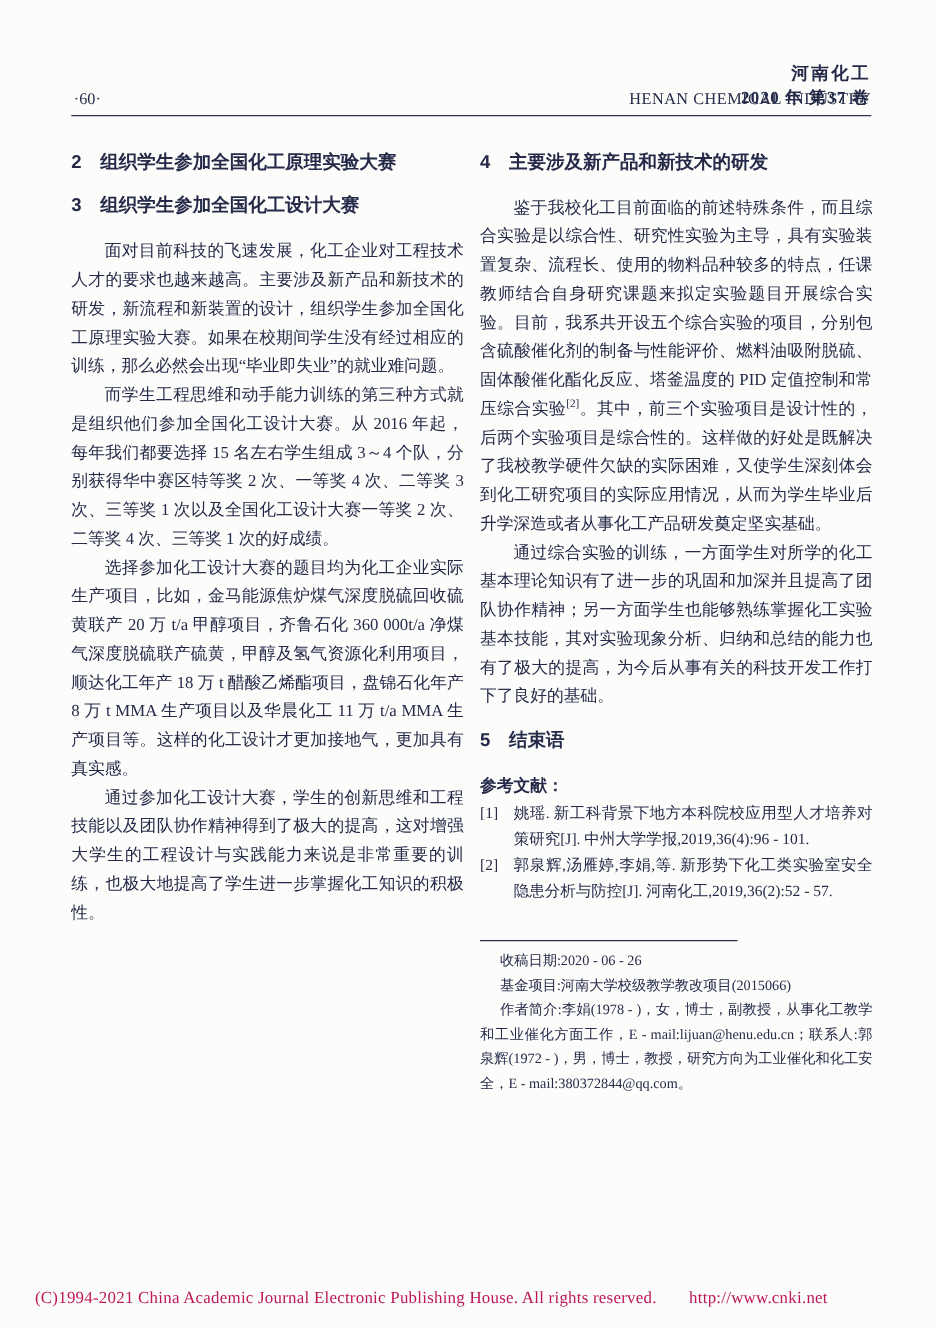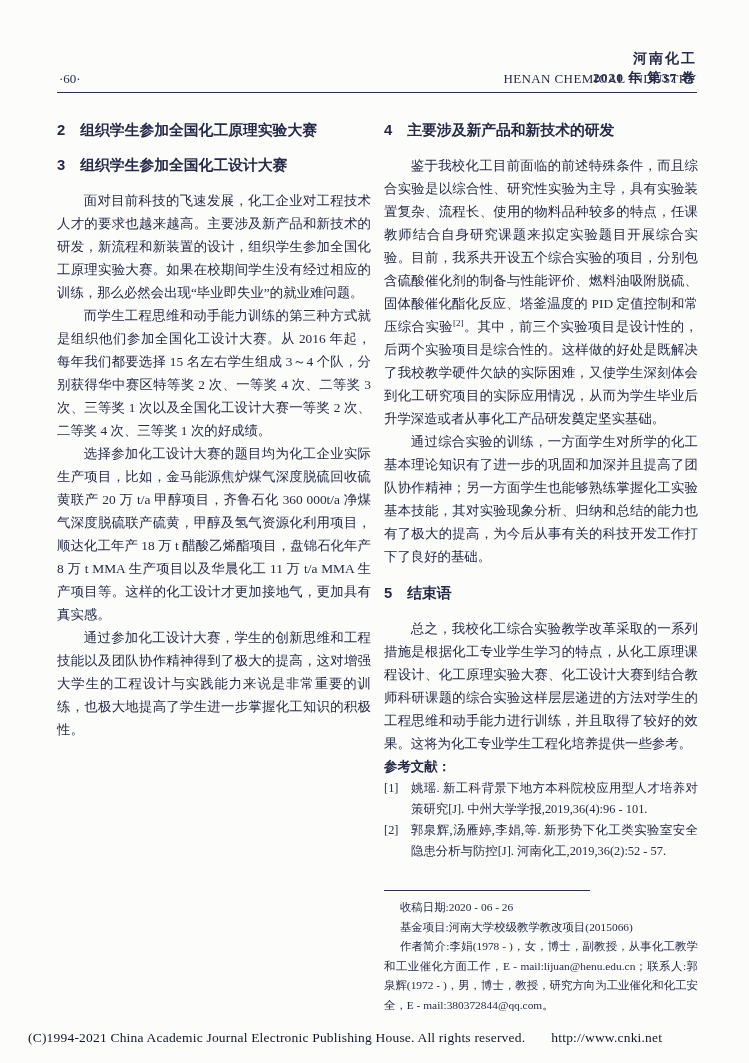--- a/index.html
+++ b/index.html
@@ -55,21 +55,21 @@
   .ref-text{flex:1;text-align:justify;}
 
   
   .footnote{margin-top:28px;}
   .footnote-rule{width:206px;border-top:1.5px solid #2a2f52;margin-bottom:7px;}
   .footnote p{font-size:11.4px;line-height:19.5px;text-indent:1.4em;margin:0;}
 
   
   .page-footer{
     position:absolute;left:28px;right:20px;bottom:17px;
-    color:#0f172a;font-size:13.5px;letter-spacing:.2px;
+    color:#be185d;font-size:13.5px;letter-spacing:.2px;
     display:flex;align-items:center;
   }
   .footer-copyright{flex:none;}
   .footer-url{margin-left:26px;flex:none;}
 </style>
 </head>
 <body>
 
 <div class="page">
 
@@ -106,21 +106,20 @@
         <span class="sec-num">4</span>
         <span>主要涉及新产品和新技术的研发</span>
       </div>
       <p><span>鉴于我校化工目前面临的前述特殊条件，而且综合实验是以综合性、研究性实验为主导，具有实验装置复杂、流程长、使用的物料品种较多的特点，任课教师结合自身研究课题来拟定实验题目开展综合实验。目前，我系共开设五个综合实验的项目，分别包含硫酸催化剂的制备与性能评价、燃料油吸附脱硫、固体酸催化酯化反应、塔釜温度的 PID 定值控制和常压综合实验</span><sup class="cite">[2]</sup><span>。其中，前三个实验项目是设计性的，后两个实验项目是综合性的。这样做的好处是既解决了我校教学硬件欠缺的实际困难，又使学生深刻体会到化工研究项目的实际应用情况，从而为学生毕业后升学深造或者从事化工产品研发奠定坚实基础。</span></p>
       <p>通过综合实验的训练，一方面学生对所学的化工基本理论知识有了进一步的巩固和加深并且提高了团队协作精神；另一方面学生也能够熟练掌握化工实验基本技能，其对实验现象分析、归纳和总结的能力也有了极大的提高，为今后从事有关的科技开发工作打下了良好的基础。</p>
 
       <div class="sec-heading">
         <span class="sec-num">5</span>
         <span>结束语</span>
       </div>
-      <p>总之，我校化工综合实验教学改革采取的一系列措施是根据化工专业学生学习的特点，从化工原理课程设计、化工原理实验大赛、化工设计大赛到结合教师科研课题的综合实验这样层层递进的方法对学生的工程思维和动手能力进行训练，并且取得了较好的效果。这将为化工专业学生工程化培养提供一些参考。</p>
 
       <div class="refs-heading">参考文献：</div>
       <div class="ref-item">
         <span class="ref-label">[1]</span>
         <span class="ref-text">姚瑶. 新工科背景下地方本科院校应用型人才培养对策研究[J]. 中州大学学报,2019,36(4):96 - 101.</span>
       </div>
       <div class="ref-item">
         <span class="ref-label">[2]</span>
         <span class="ref-text">郭泉辉,汤雁婷,李娟,等. 新形势下化工类实验室安全隐患分析与防控[J]. 河南化工,2019,36(2):52 - 57.</span>
       </div>

